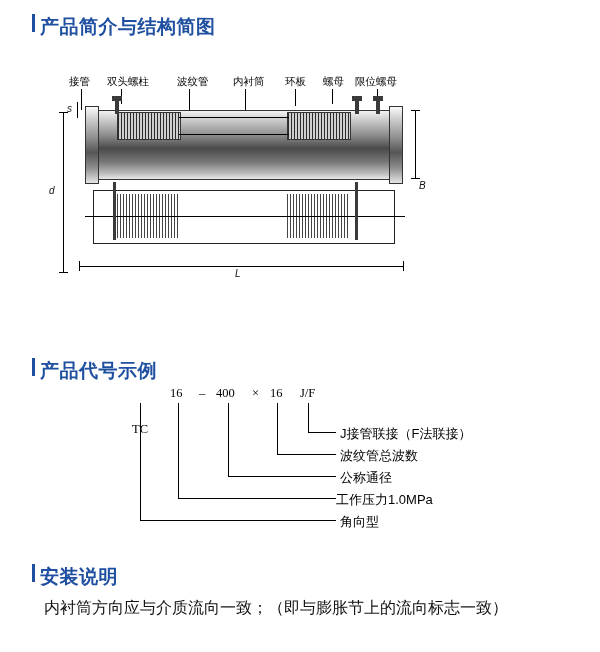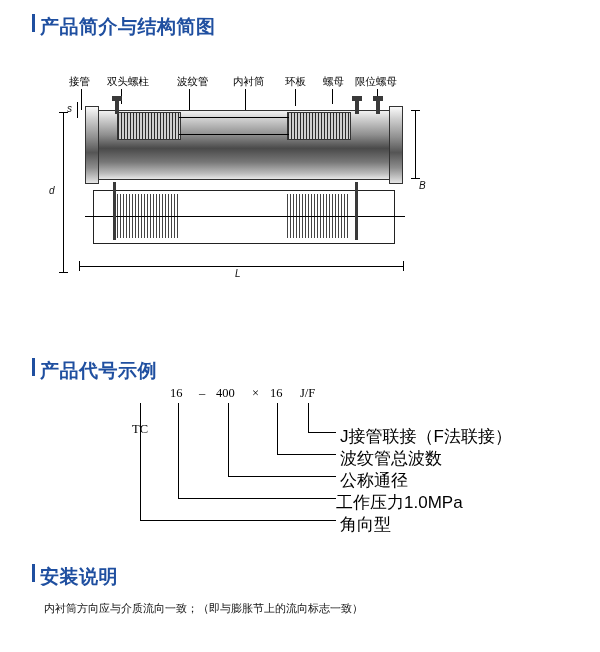--- a/index.html
+++ b/index.html
@@ -73,29 +73,29 @@
   #diagram2{position:absolute;left:0;top:370px;width:600px;height:160px;}
   .code-tok{
     position:absolute;
     font-size:12.5px;
     font-family:"Liberation Serif","DejaVu Serif",serif;
     color:#000;
     white-space:nowrap;
   }
   .desc{
     position:absolute;
-    font-size:17px;
+    font-size:13px;
     color:#000;
     white-space:nowrap;
   }
   .cline{position:absolute;background:#000;}
 
   
   #notes{position:absolute;left:44px;top:598px;width:520px;}
-  .note-line{font-size:11px;color:#111;line-height:20px;white-space:nowrap;}
+  .note-line{font-size:16px;color:#111;line-height:20px;white-space:nowrap;}
 </style>
 </head>
 <body>
 
 <div class="title-bar" style="left:32px;top:14px;height:18px;"></div>
 <div class="section-title" style="left:40px;top:14px;">产品简介与结构简图</div>
 
 <div id="diagram1">
 
   <div class="lbl" style="left:14px;top:5px;">接管</div>

